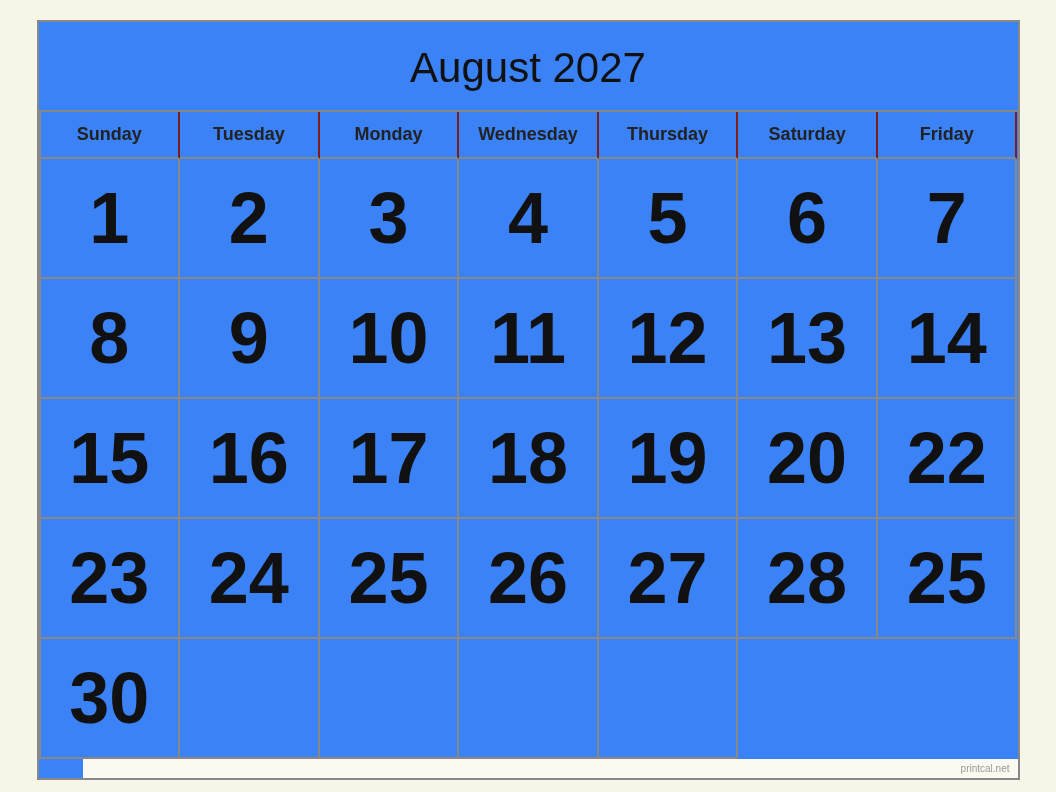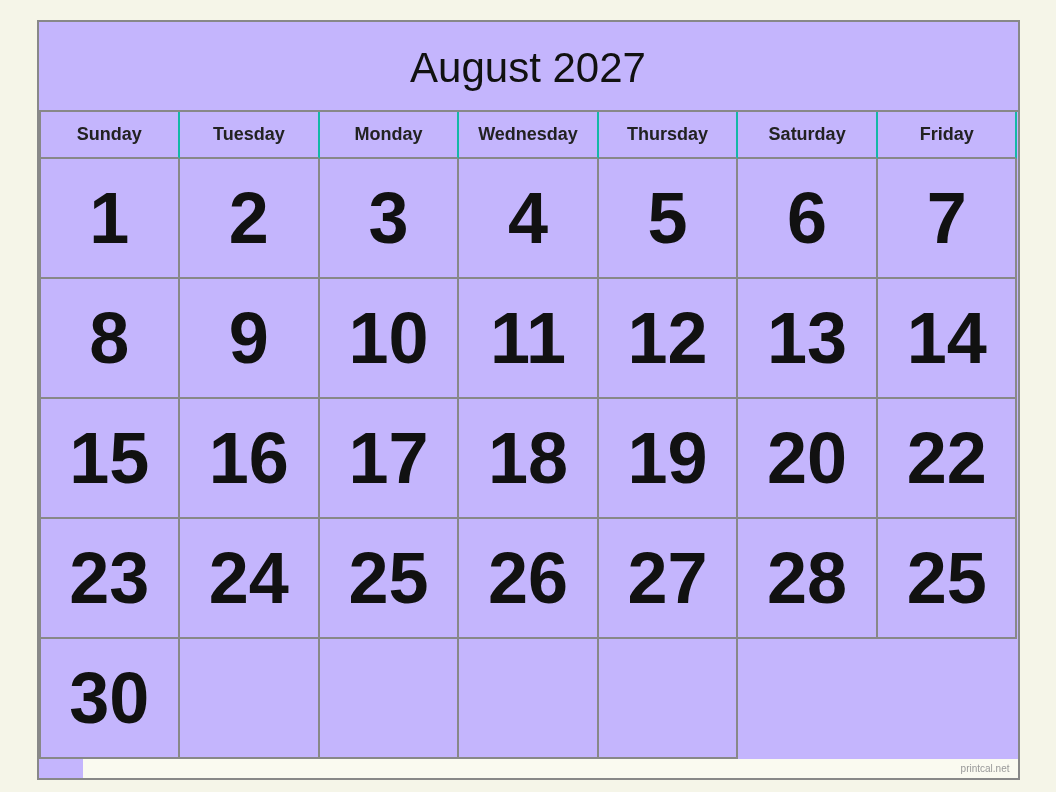--- a/index.html
+++ b/index.html
@@ -11,21 +11,21 @@
     body {
       background-color: #f5f5e8;
       display: flex;
       justify-content: center;
       align-items: center;
       min-height: 100vh;
       font-family: Arial, Helvetica, sans-serif;
     }
 
     .calendar-container {
-      background-color: #c4b5fd;
+      background-color: #3b82f6;
       border: 2px solid #888;
       width: 983px;
       margin: 20px auto;
     }
 
     .calendar-title {
       text-align: center;
       font-size: 42px;
       font-weight: normal;
       padding: 22px 10px 18px;
@@ -37,21 +37,21 @@
       display: grid;
       grid-template-columns: repeat(7, 1fr);
       border-left: 2px solid #888;
     }
 
     .day-header {
       text-align: center;
       font-size: 18px;
       font-weight: bold;
       padding: 12px 5px;
-      border-right: 2px solid #14b8a6;
+      border-right: 2px solid #7f1d1d;
       border-bottom: 2px solid #888;
       color: #222;
     }
 
     .day-cell {
       text-align: center;
       font-size: 72px;
       font-weight: bold;
       padding: 18px 5px;
       border-right: 2px solid #888;

